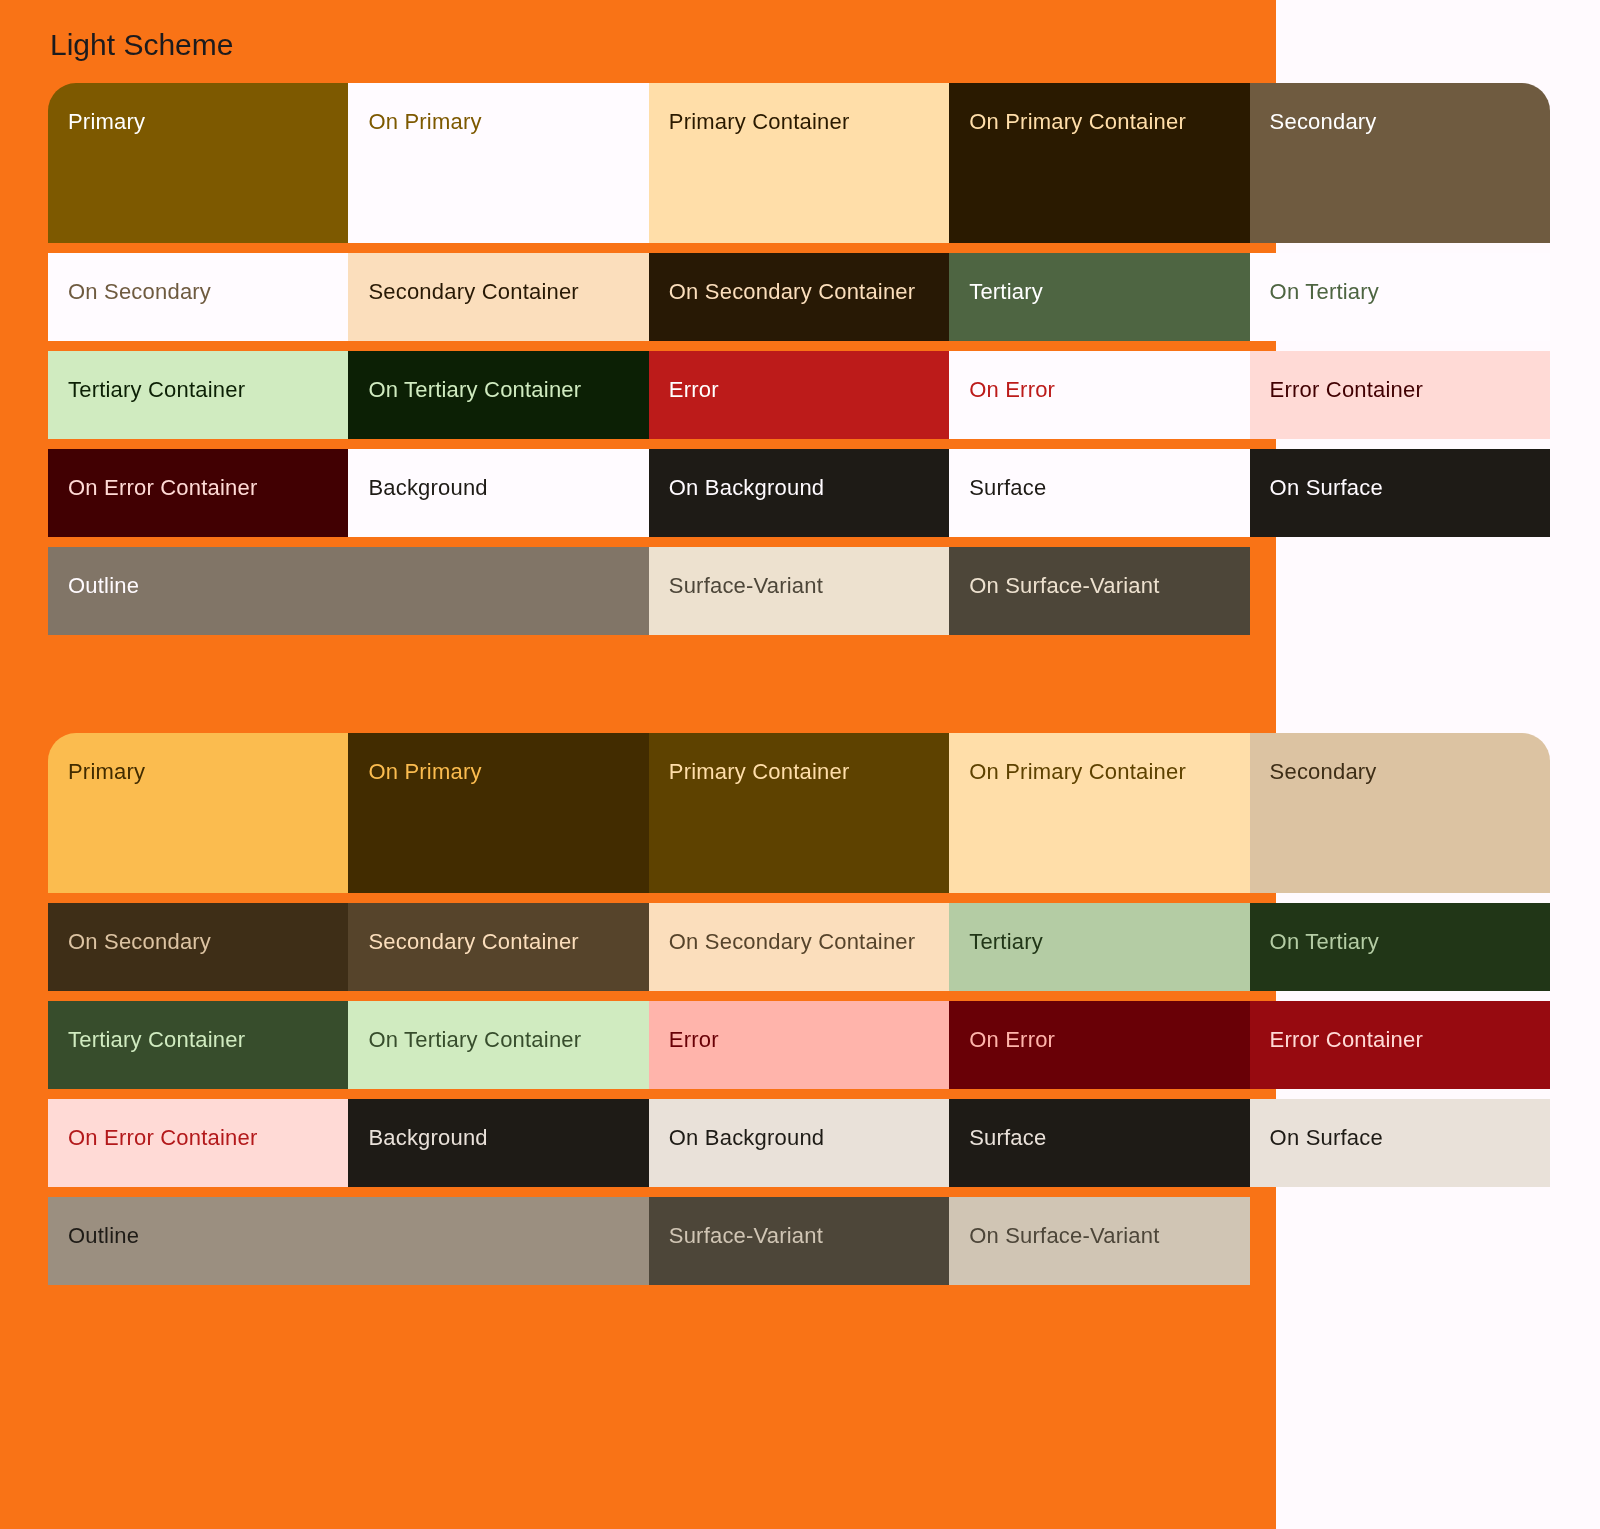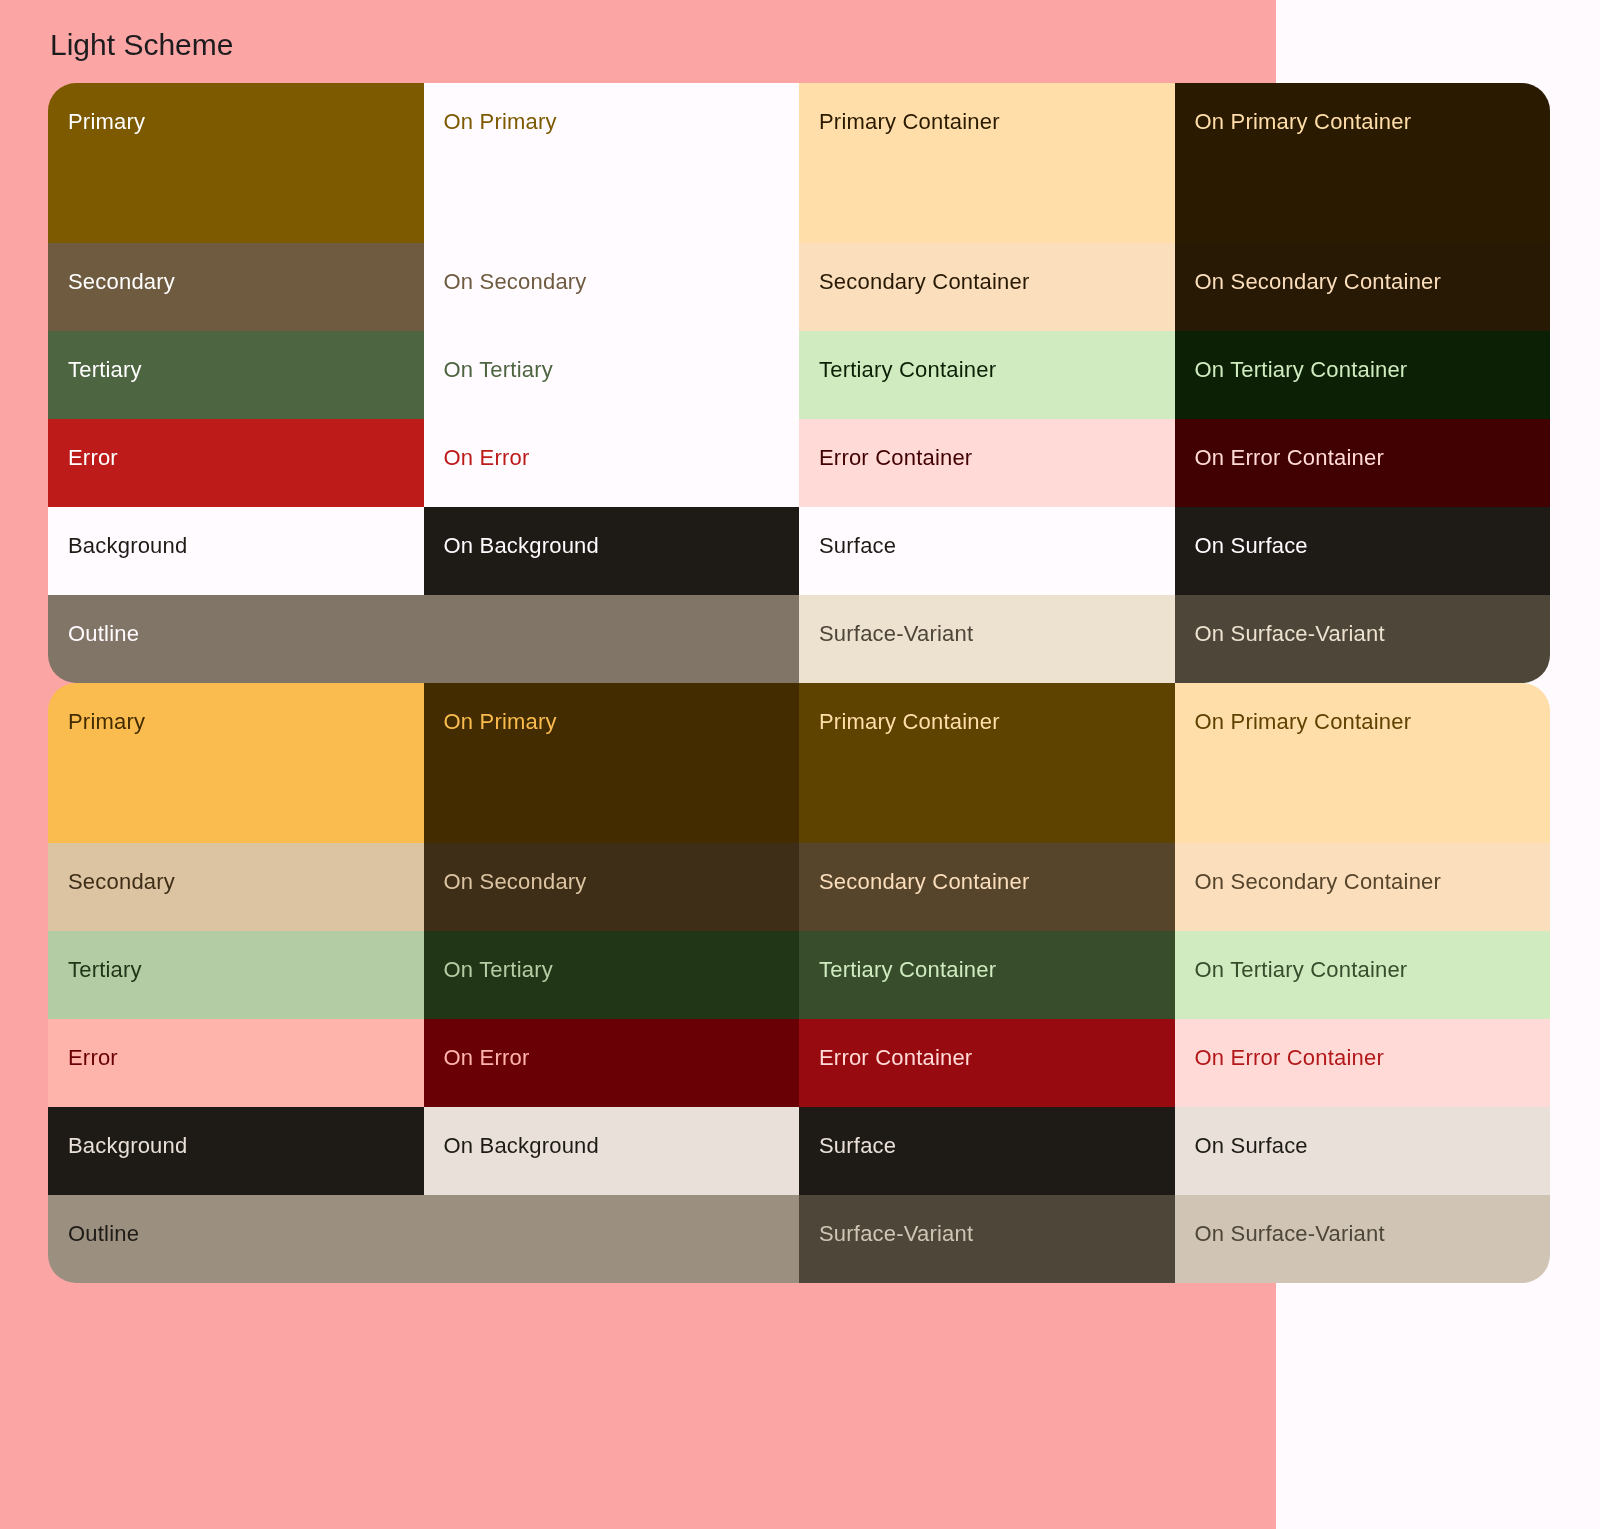--- a/index.html
+++ b/index.html
@@ -6,35 +6,36 @@
     margin: 0;
     padding: 0;
     background: #FFFAFE;
     font-family: "Liberation Sans", "DejaVu Sans", sans-serif;
   }
   .page {
     width: 1276px;
     min-height: 1529px;
     box-sizing: border-box;
     padding: 0 50px 36px 48px;
-    background: #fca5a5;
+    background: #f97316;
   }
   .scheme-title {
     margin: 0;
     font-size: 30px;
     font-weight: 400;
     line-height: 34px;
     color: #1C1B1E;
   }
   .light-title-wrap { padding: 28px 0 21px 2px; }
   .dark-title-wrap  { padding: 33px 0 37px 2px; }
   .scheme-grid {
     display: grid;
-    grid-template-columns: repeat(4, 1fr);
+    grid-template-columns: repeat(5, 1fr);
     grid-template-rows: 160px 88px 88px 88px 88px 88px;
+    row-gap: 10px;
     border-radius: 28px;
     overflow: hidden;
     width: 1502px;
   }
   .tile {
     box-sizing: border-box;
     padding: 26px 20px 0 20px;
     font-size: 22px;
     font-weight: 400;
     letter-spacing: 0.2px;

